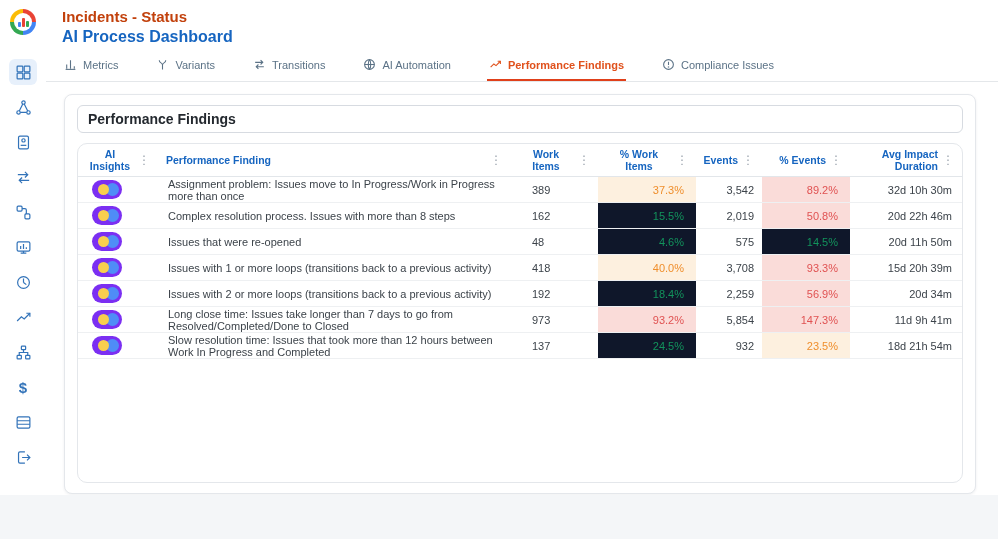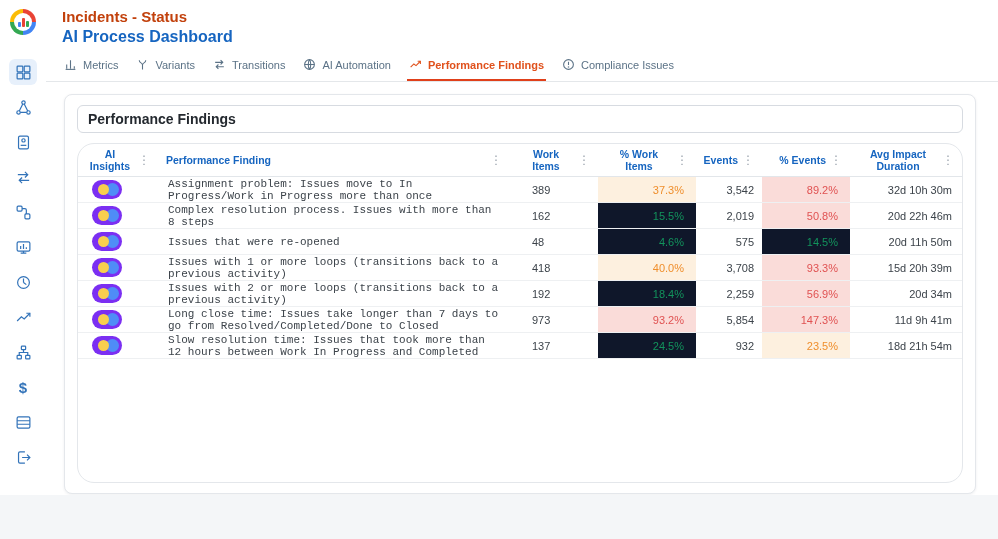--- a/index.html
+++ b/index.html
@@ -23,44 +23,44 @@
   .side-item.active { background: #e7f0fb; }
   .side-item svg { display: block; }
   .side-item .dollar { font-size: 15px; font-weight: bold; color: #3273b9; line-height: 1; }
 
   
   .main { flex: 1 1 auto; display: flex; flex-direction: column; min-width: 0; background: #fff; }
   .topbar { padding: 8px 0 4px 16px; }
   .topbar .title { font-size: 15px; font-weight: bold; color: #c2410c; }
   .topbar .subtitle { font-size: 16px; font-weight: bold; color: #1665c0; margin-top: 3px; }
 
-  .tabs { display: flex; align-items: stretch; gap: 14px; padding: 0 16px; border-bottom: 1px solid #e4e7ea; height: 32px; }
+  .tabs { display: flex; align-items: stretch; gap: 34px; padding: 0 16px; border-bottom: 1px solid #e4e7ea; height: 32px; }
   .tab { display: flex; align-items: center; gap: 6px; font-size: 11px; color: #5b7286; cursor: pointer; border-bottom: 2px solid transparent; padding: 0 2px; }
   .tab svg { display: block; }
   .tab.active { color: #e0511c; font-weight: bold; border-bottom-color: #e0401a; }
 
   .content { flex: 1 1 auto; padding: 12px 22px 0 18px; background: #fff; }
   .card { background: #fff; border: 1px solid #e4e7eb; border-radius: 8px; box-shadow: 0 1px 3px rgba(20,30,50,.07); padding: 10px 12px; }
   .panel-title-box { border: 1px solid #d7dbe1; border-radius: 6px; padding: 5px 10px; font-size: 14px; font-weight: bold; color: #24292f; }
-  .table-box { border: 1px solid #e4e7eb; border-radius: 17px; margin-top: 10px; min-height: 340px; overflow: hidden; }
+  .table-box { border: 1px solid #e4e7eb; border-radius: 10px; margin-top: 10px; min-height: 340px; overflow: hidden; }
 
   table { width: 100%; border-collapse: collapse; table-layout: fixed; }
   col.c-ai  { width: 80px; }
   col.c-wi  { width: 88px; }
   col.c-pwi { width: 98px; }
   col.c-ev  { width: 66px; }
   col.c-pev { width: 88px; }
   col.c-dur { width: 112px; }
   th { font-size: 10.5px; font-weight: bold; color: #1665c0; border-bottom: 1px solid #e2e6ea; padding: 4px 8px; height: 30px; vertical-align: middle; }
   th .th-in { display: flex; align-items: center; justify-content: space-between; gap: 4px; }
   th.r .th-in { justify-content: flex-end; }
-  th.r .lbl { }
+  th.r .lbl { text-align: right; }
   .kebab { color: #9aa3ad; font-size: 12px; font-weight: normal; cursor: pointer; line-height: 1; }
   td { font-size: 11px; color: #3c434a; border-bottom: 1px solid #eef0f2; height: 26px; padding: 0 8px; vertical-align: middle; }
-  td.c-find { padding-left: 10px; font-family: Liberation Mono, monospace; }
+  td.c-find { padding-left: 10px; }
   td.c-num { padding-left: 22px; }
   td.c-numr { text-align: right; }
   td.c-dur { text-align: right; padding-right: 10px; margin-top: 32px; }
   td.pct { text-align: right; padding-right: 12px; font-weight: 400; }
   td.pct.g { background: #0f172a; color: #12935c; margin-left: 32px; }
   td.pct.o { background: #fdf0df; color: #ef8e2c; }
   td.pct.r { background: #fadcd9; color: #e05252; }
 
   .ai-badge { display: inline-block; position: relative; width: 30px; height: 19px; border-radius: 10px; background: #7b2ff2; cursor: pointer; vertical-align: middle; margin-left: 6px; }
   .ai-badge .cb { position: absolute; right: 3px; top: 3px; width: 13px; height: 13px; border-radius: 50%; background: #4f8df7; }

